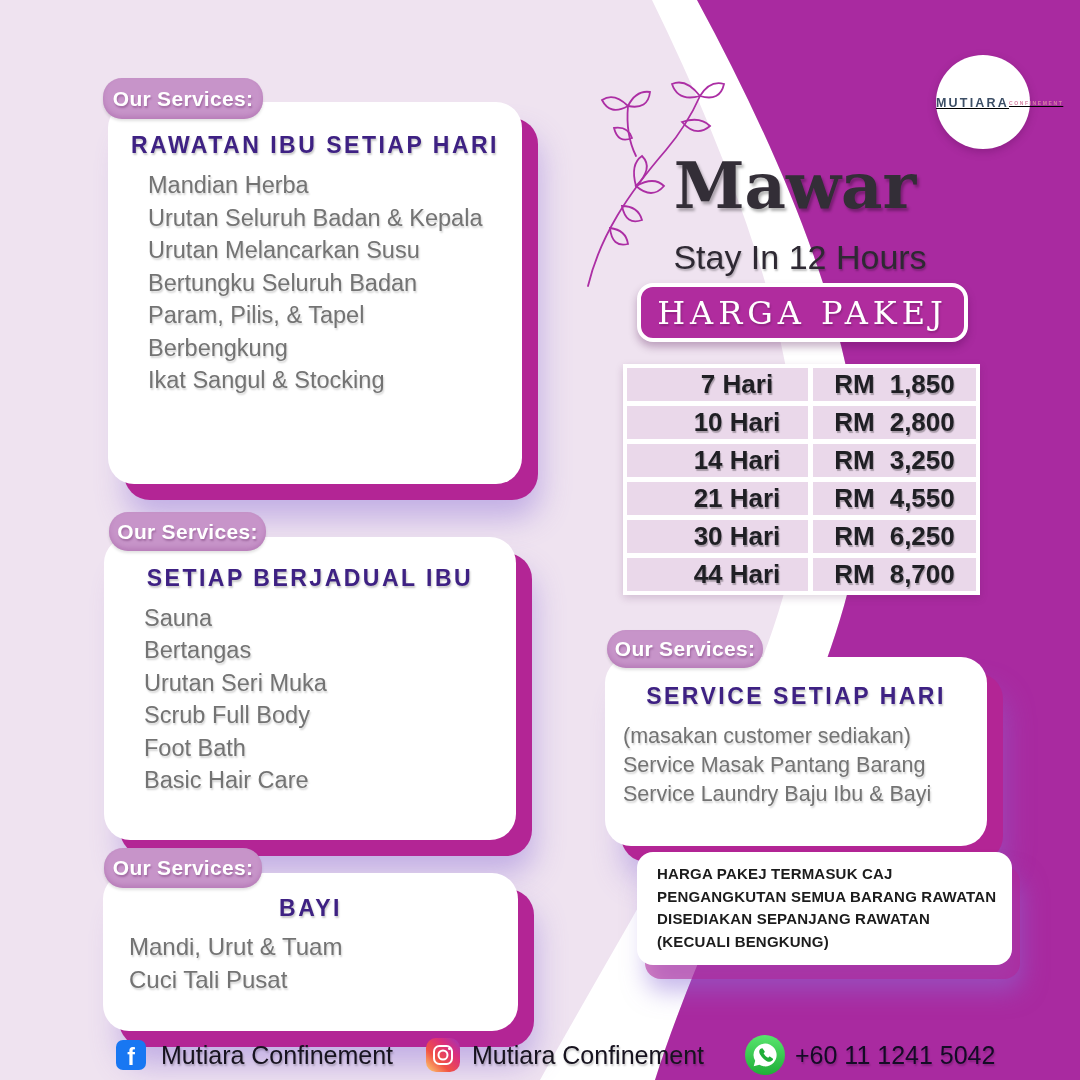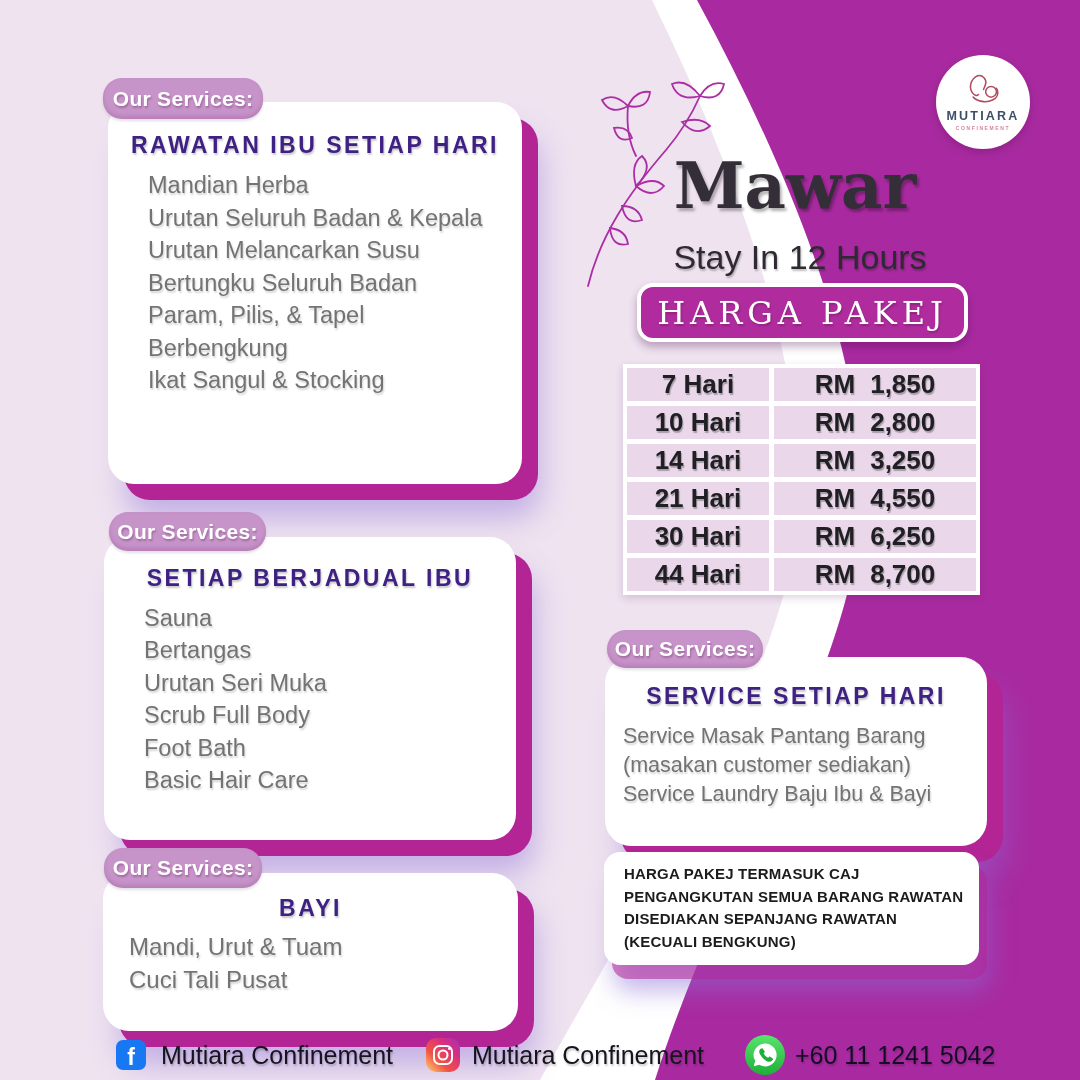--- a/index.html
+++ b/index.html
@@ -35,22 +35,22 @@
   .card.c2 li{line-height:32.4px;}
   .card.c3{left:103px;top:873px;width:415px;height:136px;padding:22px 0 0 0;}
   .card.c3 ul{padding-left:26px;margin-top:8px;}
   .card.c3 li{line-height:33px;font-size:24px;}
   .card.c4{left:605px;top:657px;width:382px;height:163px;padding:26px 0 0 0;}
   .card.c4 ul{padding-left:18px;margin-top:12px;}
   .card.c4 li{line-height:29px;font-size:21.5px;}
 
   
   .logo{position:absolute;left:936px;top:55px;width:94px;height:94px;z-index:5;
-        background:#fff;border-radius:50%;display:flex;flex-direction:column;
-        align-items:center;justify-content:center;box-shadow:0 3px 8px rgba(60,0,60,.25);}
+        background:#fff;border-radius:50%;display:flex;flex-direction:row;
+        align-items:center;box-shadow:0 3px 8px rgba(60,0,60,.25);text-decoration:underline;}
   .logo-title{font-size:12.5px;font-weight:700;letter-spacing:2.2px;color:#3d4f66;margin-top:2px;}
   .logo-sub{font-size:5px;font-weight:700;letter-spacing:1.6px;color:#d784a4;margin-top:2px;}
 
   .mawar{position:absolute;left:610px;top:148px;width:370px;z-index:3;text-align:center;
          font-family:"DejaVu Serif",serif;font-weight:600;font-size:64px;color:#332e37;
          text-shadow:2px 3px 3px rgba(0,0,0,.30);}
   .stay{position:absolute;left:620px;top:238px;width:360px;z-index:3;text-align:center;
         font-size:34px;font-weight:500;color:#2e2933;text-shadow:1px 2px 2px rgba(0,0,0,.25);}
   .harga{position:absolute;left:637px;top:283px;width:323px;height:51px;z-index:3;
          background:#b02c9e;border:4px solid #fff;border-radius:16px;
@@ -58,25 +58,25 @@
          font-family:"DejaVu Serif",serif;font-size:32px;letter-spacing:5px;color:#fff;
          box-shadow:0 5px 8px rgba(70,0,70,.3);text-shadow:1px 2px 2px rgba(0,0,0,.2);}
 
   
   .price-table{position:absolute;left:623px;top:364px;width:349px;z-index:4;background:#fff;
                padding:4px;display:flex;flex-direction:column;gap:5px;
                box-shadow:0 3px 8px rgba(80,20,80,.18);}
   .price-row{display:flex;gap:5px;}
   .cell{background:#ead8ea;height:33px;display:flex;align-items:center;justify-content:center;
         font-size:26px;font-weight:600;color:#1f1f24;text-shadow:1px 2px 1px rgba(0,0,0,.28);}
-  .cell.days{width:142px;}
+  .cell.days{width:142px;padding-left:39px;}
   .cell.price{flex:1;gap:15px;}
 
   
-  .disclaimer{position:absolute;left:604px;top:852px;width:375px;z-index:4;background:#fff;
+  .disclaimer{position:absolute;left:637px;top:852px;width:375px;z-index:4;background:#fff;
               border-radius:16px;padding:11px 15px 12px 20px;box-sizing:border-box;
               font-size:15px;font-weight:600;line-height:1.5;color:#1c1c1c;letter-spacing:.2px;
               box-shadow:8px 14px 0 rgba(179,37,149,.55), 10px 26px 24px rgba(140,110,215,.5);}
 
   
   .footer-text{position:absolute;z-index:5;font-size:25px;font-weight:500;color:#17131f;
                line-height:32px;text-shadow:1px 2px 2px rgba(0,0,0,.22);}
   .ft-fb{left:161px;top:1039px;}
   .ft-ig{left:472px;top:1039px;}
   .ft-wa{left:795px;top:1039px;color:#140b26;}
@@ -219,22 +219,22 @@
     <li>Mandi, Urut &amp; Tuam</li>
         <li>Cuci Tali Pusat</li>
       </ul>
   </div>
 
   <div class="badge b4">Our Services:</div>
   <div class="card c4">
     <div class="card-title">SERVICE SETIAP HARI</div>
     <ul>
 
-    <li>Service Masak Pantang Barang</li>
-        <li>(masakan customer sediakan)</li>
+    <li>(masakan customer sediakan)</li>
+        <li>Service Masak Pantang Barang</li>
         <li>Service Laundry Baju Ibu &amp; Bayi</li>
       </ul>
   </div>
 
   <div class="disclaimer">HARGA PAKEJ TERMASUK CAJ PENGANGKUTAN SEMUA BARANG RAWATAN DISEDIAKAN SEPANJANG RAWATAN (KECUALI BENGKUNG)</div>
 
   <div class="fb-icon">f</div>
   <div class="footer-text ft-fb">Mutiara Confinement</div>
 
   <svg class="ig-icon" viewBox="0 0 34 34">

